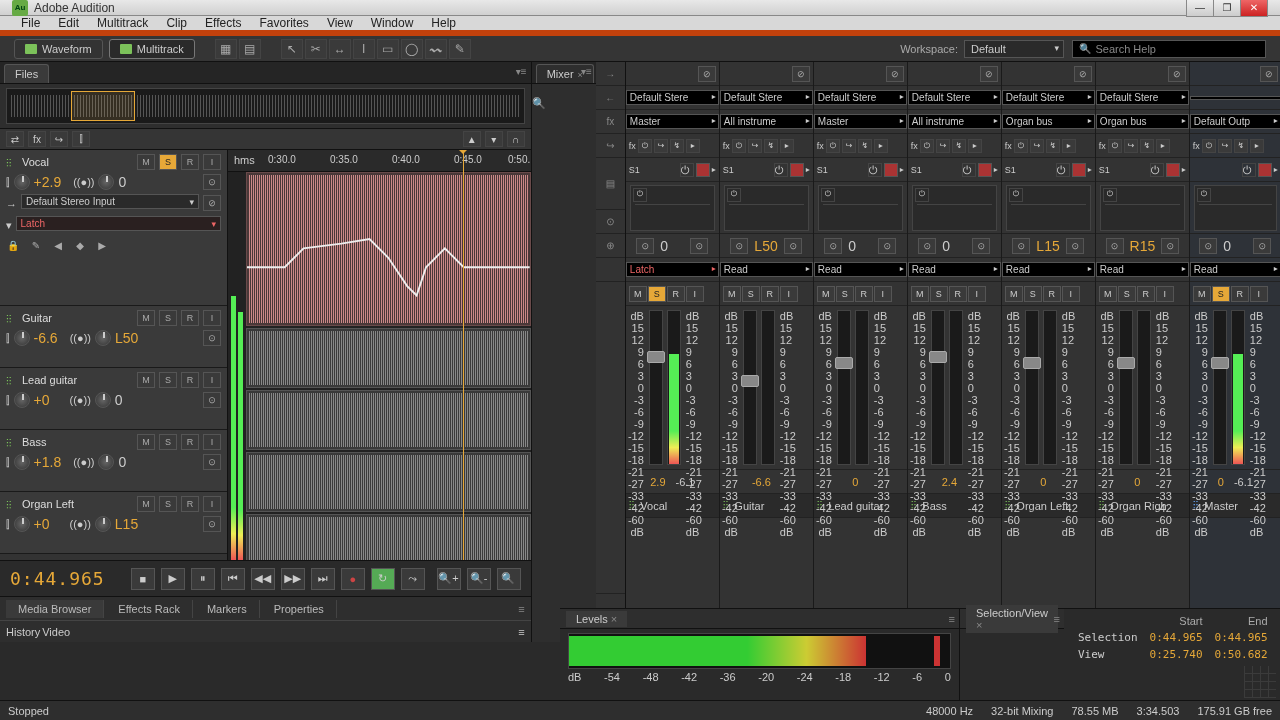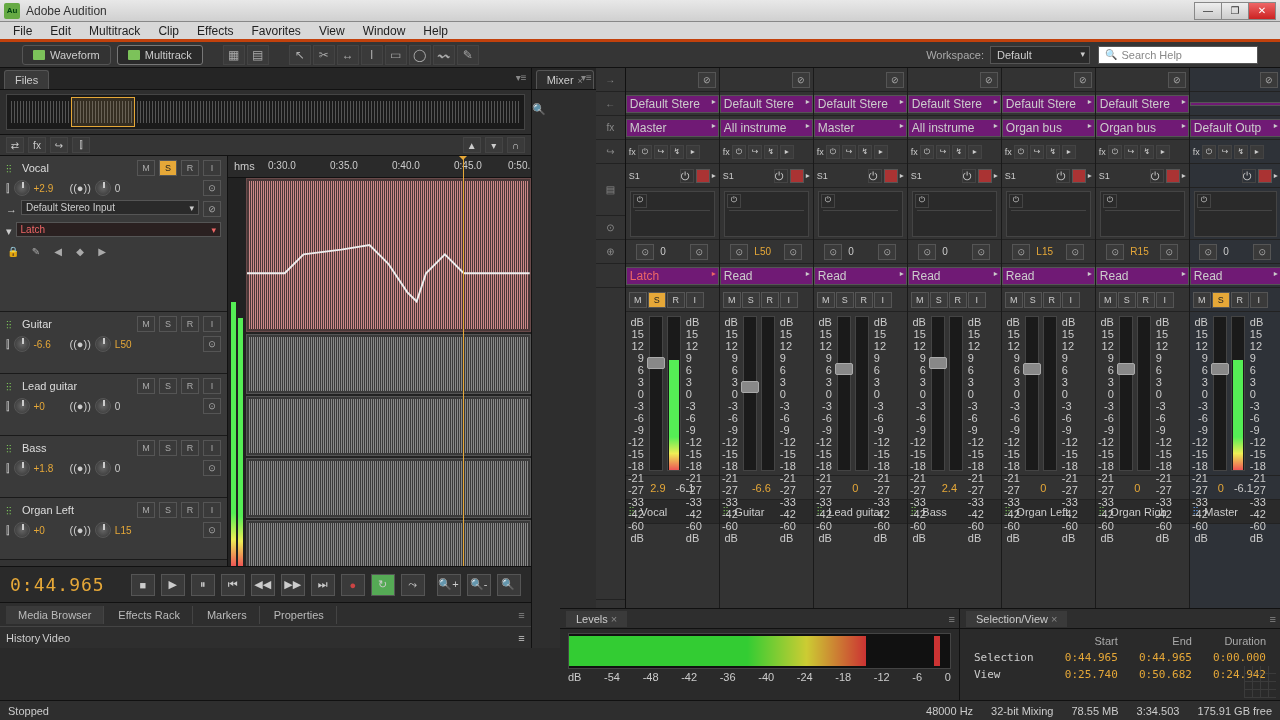--- a/index.html
+++ b/index.html
@@ -1,34 +1,34 @@
 <!DOCTYPE html>
 <html><head>
 <meta charset="utf-8">
 <style>
 * { margin:0; padding:0; box-sizing:border-box; font-family:"Segoe UI",Tahoma,sans-serif; font-size:11px; color:#ccc; user-select:none;}
 body { background:#2a2a2a; width:1280px; height:720px; overflow:hidden; position:relative;}
-.titlebar { background:linear-gradient(#e8e8e8,#d0d0d0); height:22px; display:flex; align-items:center; padding:0 4px; color:#333; border-bottom:1px solid #888;}
+.titlebar { background:linear-gradient(#e8e8e8,#d0d0d0); height:16px; display:flex; align-items:center; padding:0 12px; color:#333; border-bottom:1px solid #888;}
 .titlebar .logo { width:16px; height:16px; background:#6a4; border-radius:2px; margin-right:6px; display:flex; align-items:center; justify-content:center; font-size:8px; color:#041; font-weight:bold;}
 .titlebar .title { color:#333; font-size:12px;}
 .winbtns { margin-left:auto; display:flex;}
 .winbtn { width:28px; height:18px; display:flex; align-items:center; justify-content:center; color:#333; border:1px solid #888; margin-left:-1px; background:linear-gradient(#eee,#ccc); font-size:10px;}
 .winbtn.close { background:linear-gradient(#e66,#c22); color:#fff;}
-.menubar { background:#d8d8d8; height:20px; display:flex; align-items:center; padding:0 4px; color:#222; border-bottom:3px solid #c2410c;}
+.menubar { background:#d8d8d8; height:20px; display:flex; align-items:center; padding:0 12px; color:#222; border-bottom:6px solid #c2410c;}
 .menubar span { padding:2px 9px; color:#222; font-size:12px;}
-.toolbar { background:#353535; height:26px; display:flex; align-items:center; padding:0 22px; border-bottom:1px solid #111;}
+.toolbar { background:#353535; height:26px; display:flex; align-items:center; padding:0 14px; border-bottom:1px solid #111;}
 .tbtn { padding:3px 10px; background:#333; border:1px solid #555; border-radius:3px; margin-right:6px; display:flex; align-items:center; gap:5px; color:#ccc;}
 .tbtn .ico { width:12px; height:10px; background:#7cc25a; border-radius:1px;}
 .tbtn.active { background:#2a2a2a; border-color:#777;}
 .tool-icons { display:flex; gap:2px; margin-left:14px;}
 .ticon { width:22px; height:20px; border:1px solid #444; background:#3a3a3a; display:flex; align-items:center; justify-content:center; font-size:12px; color:#aaa;}
 .workspace-lbl { margin-left:auto; margin-right:6px; color:#aaa;}
 .dropdown { background:#2a2a2a; border:1px solid #555; padding:2px 22px 2px 6px; position:relative; min-width:100px;}
 .dropdown::after { content:"▾"; position:absolute; right:4px; top:2px; font-size:9px;}
-.search { background:#ffffff; border:1px solid #555; padding:2px 6px; margin-left:8px; width:160px; display:flex; align-items:flex-start; gap:4px;}
+.search { background:#000000; border:1px solid #555; padding:2px 6px; margin-left:8px; width:194px; display:flex; align-items:flex-start; gap:4px;}
 .search::before { content:"🔍"; font-size:10px;}
 .main { display:flex; height:580px; position:relative;}
 .left { width:555px; border-right:1px solid #111; display:flex; flex-direction:column; background:#2e2e2e;}
 .right { flex:1; display:flex; background:#2e2e2e;}
 .tabbar { height:22px; display:flex; align-items:end; background:#252525; border-bottom:1px solid #111; padding-left:4px; position:relative;}
 .tab { padding:3px 10px; background:#3a3a3a; border:1px solid #555; border-bottom:none; margin-right:2px; font-size:11px; color:#ccc; border-radius:3px 3px 0 0;}
 .tab.active { background:#2e2e2e;}
 .tab .x { margin-left:4px; color:#888; font-size:9px;}
 .tabbar .opts { position:absolute; right:4px; top:4px; color:#888; font-size:10px;}
 .overview { height:36px; background:#1a1a1a; margin:4px 6px; border:1px solid #444; position:relative;}
@@ -48,21 +48,21 @@
 .track-head { border-bottom:1px solid #1a1a1a; background:#3a3a3a; padding:4px 6px;}
 .track-head.expanded { min-height:156px;}
 .track-head.collapsed { height:62px;}
 .th-row { display:flex; align-items:center; gap:4px; margin-bottom:4px;}
 .th-name { color:#ddd; font-size:11px; flex:1;}
 .th-ico { width:12px; height:10px; color:#7cc25a;}
 .sqbtn { width:18px; height:16px; border:1px solid #555; background:#3a3a3a; display:flex; align-items:center; justify-content:center; font-size:9px; color:#aaa;}
 .sqbtn.on { background:#e6a838; color:#222;}
 .knob { width:16px; height:16px; border-radius:50%; background:radial-gradient(#666,#333); border:1px solid #555; position:relative;}
 .knob::after { content:""; position:absolute; left:7px; top:1px; width:2px; height:6px; background:#ccc;}
-.val { color:#e6a838; font-size:10px; min-width:24px;}
+.val { color:#e6a838; font-size:14px; min-width:24px;}
 .val.white { color:#ccc;}
 .track-head .dropdown { font-size:10px; padding:1px 18px 1px 4px; margin-bottom:3px;}
 .dropdown.latch { background:#2a2020; color:#e66;}
 .subtools { display:flex; gap:6px; margin-top:4px;}
 .subtools .ico { width:16px; height:14px; display:flex; align-items:center; justify-content:center; font-size:10px; color:#aaa;}
 .clip { position:absolute; background:#4a3838; border:1px solid #6a4a4a; overflow:hidden;}
 .clip .wav { position:absolute; inset:2px; background:repeating-linear-gradient(90deg,#c88 0,#c88 1px,transparent 1px,transparent 2px),linear-gradient(#4a3838 40%,transparent 40%,transparent 60%,#4a3838 60%);}
 .clip.gray { background:#3a3a3a; border-color:#555;}
 .clip.gray .wav { background:repeating-linear-gradient(90deg,#888 0,#888 1px,transparent 1px,transparent 2px);}
 .meter-v { position:absolute; left:2px; top:22px; width:14px; bottom:0;}
@@ -79,21 +79,21 @@
 .history-bar { height:22px; background:#2e2e2e; display:flex; align-items:center; padding:0 6px; gap:2px; border-top:1px solid #444;}
 
 .mixer-body { flex:1; display:flex; overflow:hidden; position:relative; background:#2a2a2a;}
 .mixer-sidebar { width:30px; background:#333; border-right:1px solid #111; display:flex; flex-direction:column;}
 .mixer-sidebar .row { height:24px; border-bottom:1px solid #222; display:flex; align-items:center; justify-content:center; font-size:10px; color:#888;}
 .channels { flex:1; display:flex; overflow-x:hidden;}
 .channel { width:94px; border-right:1px solid #1a1a1a; display:flex; flex-direction:column; background:#333;}
 .channel.master { width:92px; background:#2e3238;}
 .ch-row { border-bottom:1px solid #222; padding:2px 3px; display:flex; align-items:center; gap:2px; min-height:24px;}
 .ch-row.dd { padding:0;}
-.ch-row .mini { background:#701a75; border:1px solid #555; flex:1; padding:1px 3px; font-size:12px; position:relative; white-space:nowrap; overflow:hidden;}
+.ch-row .mini { background:#000000; border:1px solid #555; flex:1; padding:1px 3px; font-size:10px; position:relative; white-space:nowrap; overflow:hidden;}
 .ch-row .mini::after { content:"▸"; position:absolute; right:2px; font-size:8px;}
 .ch-row .mini.latch { color:#e66;}
 .fx-row .ico { width:14px; height:14px; border:1px solid #444; background:#3a3a3a; font-size:8px; display:flex; align-items:center; justify-content:center;}
 .send-row { height:52px; align-items:flex-start;}
 .send-row .box { flex:1; height:46px; border:1px solid #444; background:#2a2a2a; margin:1px;}
 .pan-row { justify-content:center; gap:6px;}
 .mute-row { gap:1px;}
 .mute-row .b { width:18px; height:16px; border:1px solid #555; background:#3a3a3a; font-size:9px; display:flex; align-items:center; justify-content:center;}
 .mute-row .b.on { background:#e6a838; color:#222;}
 .fader-row { height:164px; position:relative; padding:4px 2px; align-items:stretch;}
@@ -107,21 +107,21 @@
 .ch-name { justify-content:flex-start; background:#2a2a2a;}
 .ch-name .dot { color:#7cc25a; margin-right:4px;}
 .ch-name.master .dot { color:#6af;}
 .mixer-footer { height:18px; background:#2a2a2a; border-top:1px solid #111; display:flex; align-items:center;}
 .mixer-footer .scroll { flex:1; height:12px; background:#222; border:1px solid #444; margin:0 4px; position:relative;}
 .mixer-footer .scroll .thumb { position:absolute; left:0; width:60%; top:0; bottom:0; background:#555;}
 .mixer-footer .tc { color:#ccc; font-size:10px; margin:0 8px;}
 
 .bottom-panels { position:absolute; left:560px; right:0; bottom:20px; height:92px; display:flex; background:#2a2a2a; border-top:1px solid #111;}
 .levels-panel { flex:1; border-right:1px solid #111; display:flex; flex-direction:column;}
-.selview-panel { width:320px; display:flex; flex-direction:column;}
+.selview-panel { width:320px; display:flex; flex-direction:row;}
 .panel-tab { height:20px; display:flex; align-items:center; padding:0 6px; background:#2e2e2e; border-bottom:1px solid #111; position:relative;}
 .panel-tab .t { padding:2px 10px; background:#3a3a3a;}
 .panel-tab .opts { position:absolute; right:4px; color:#888;}
 .levels-body { flex:1; position:relative; padding:4px 8px;}
 .levels-meter { height:36px; background:#111; border:1px solid #444; position:relative; overflow:hidden;}
 .levels-meter .fill { position:absolute; left:0; top:2px; bottom:2px; width:78%; background:linear-gradient(90deg,#3c3 60%,#cc3 80%,#c33 100%);}
 .levels-meter .peak { position:absolute; right:10px; top:2px; bottom:2px; width:6px; background:#c33;}
 .levels-scale { display:flex; justify-content:space-between; font-size:9px; color:#888; margin-top:2px;}
 .selview-body { flex:1; padding:4px 8px; font-size:10px;}
 .selview-body table { width:100%; border-collapse:collapse;}
@@ -1160,21 +1160,21 @@
       <div class="levels-meter">
           <div class="fill"></div>
           <div class="peak"></div>
         </div>
       <div class="levels-scale" id="levels-scale">
           <span>dB</span>
           <span>-54</span>
           <span>-48</span>
           <span>-42</span>
           <span>-36</span>
-          <span>-40</span>
+          <span>-20</span>
           <span>-24</span>
           <span>-18</span>
           <span>-12</span>
           <span>-6</span>
           <span>0</span>
         </div>
     </div>
   </div>
   <div class="selview-panel">
     <div class="panel-tab">

